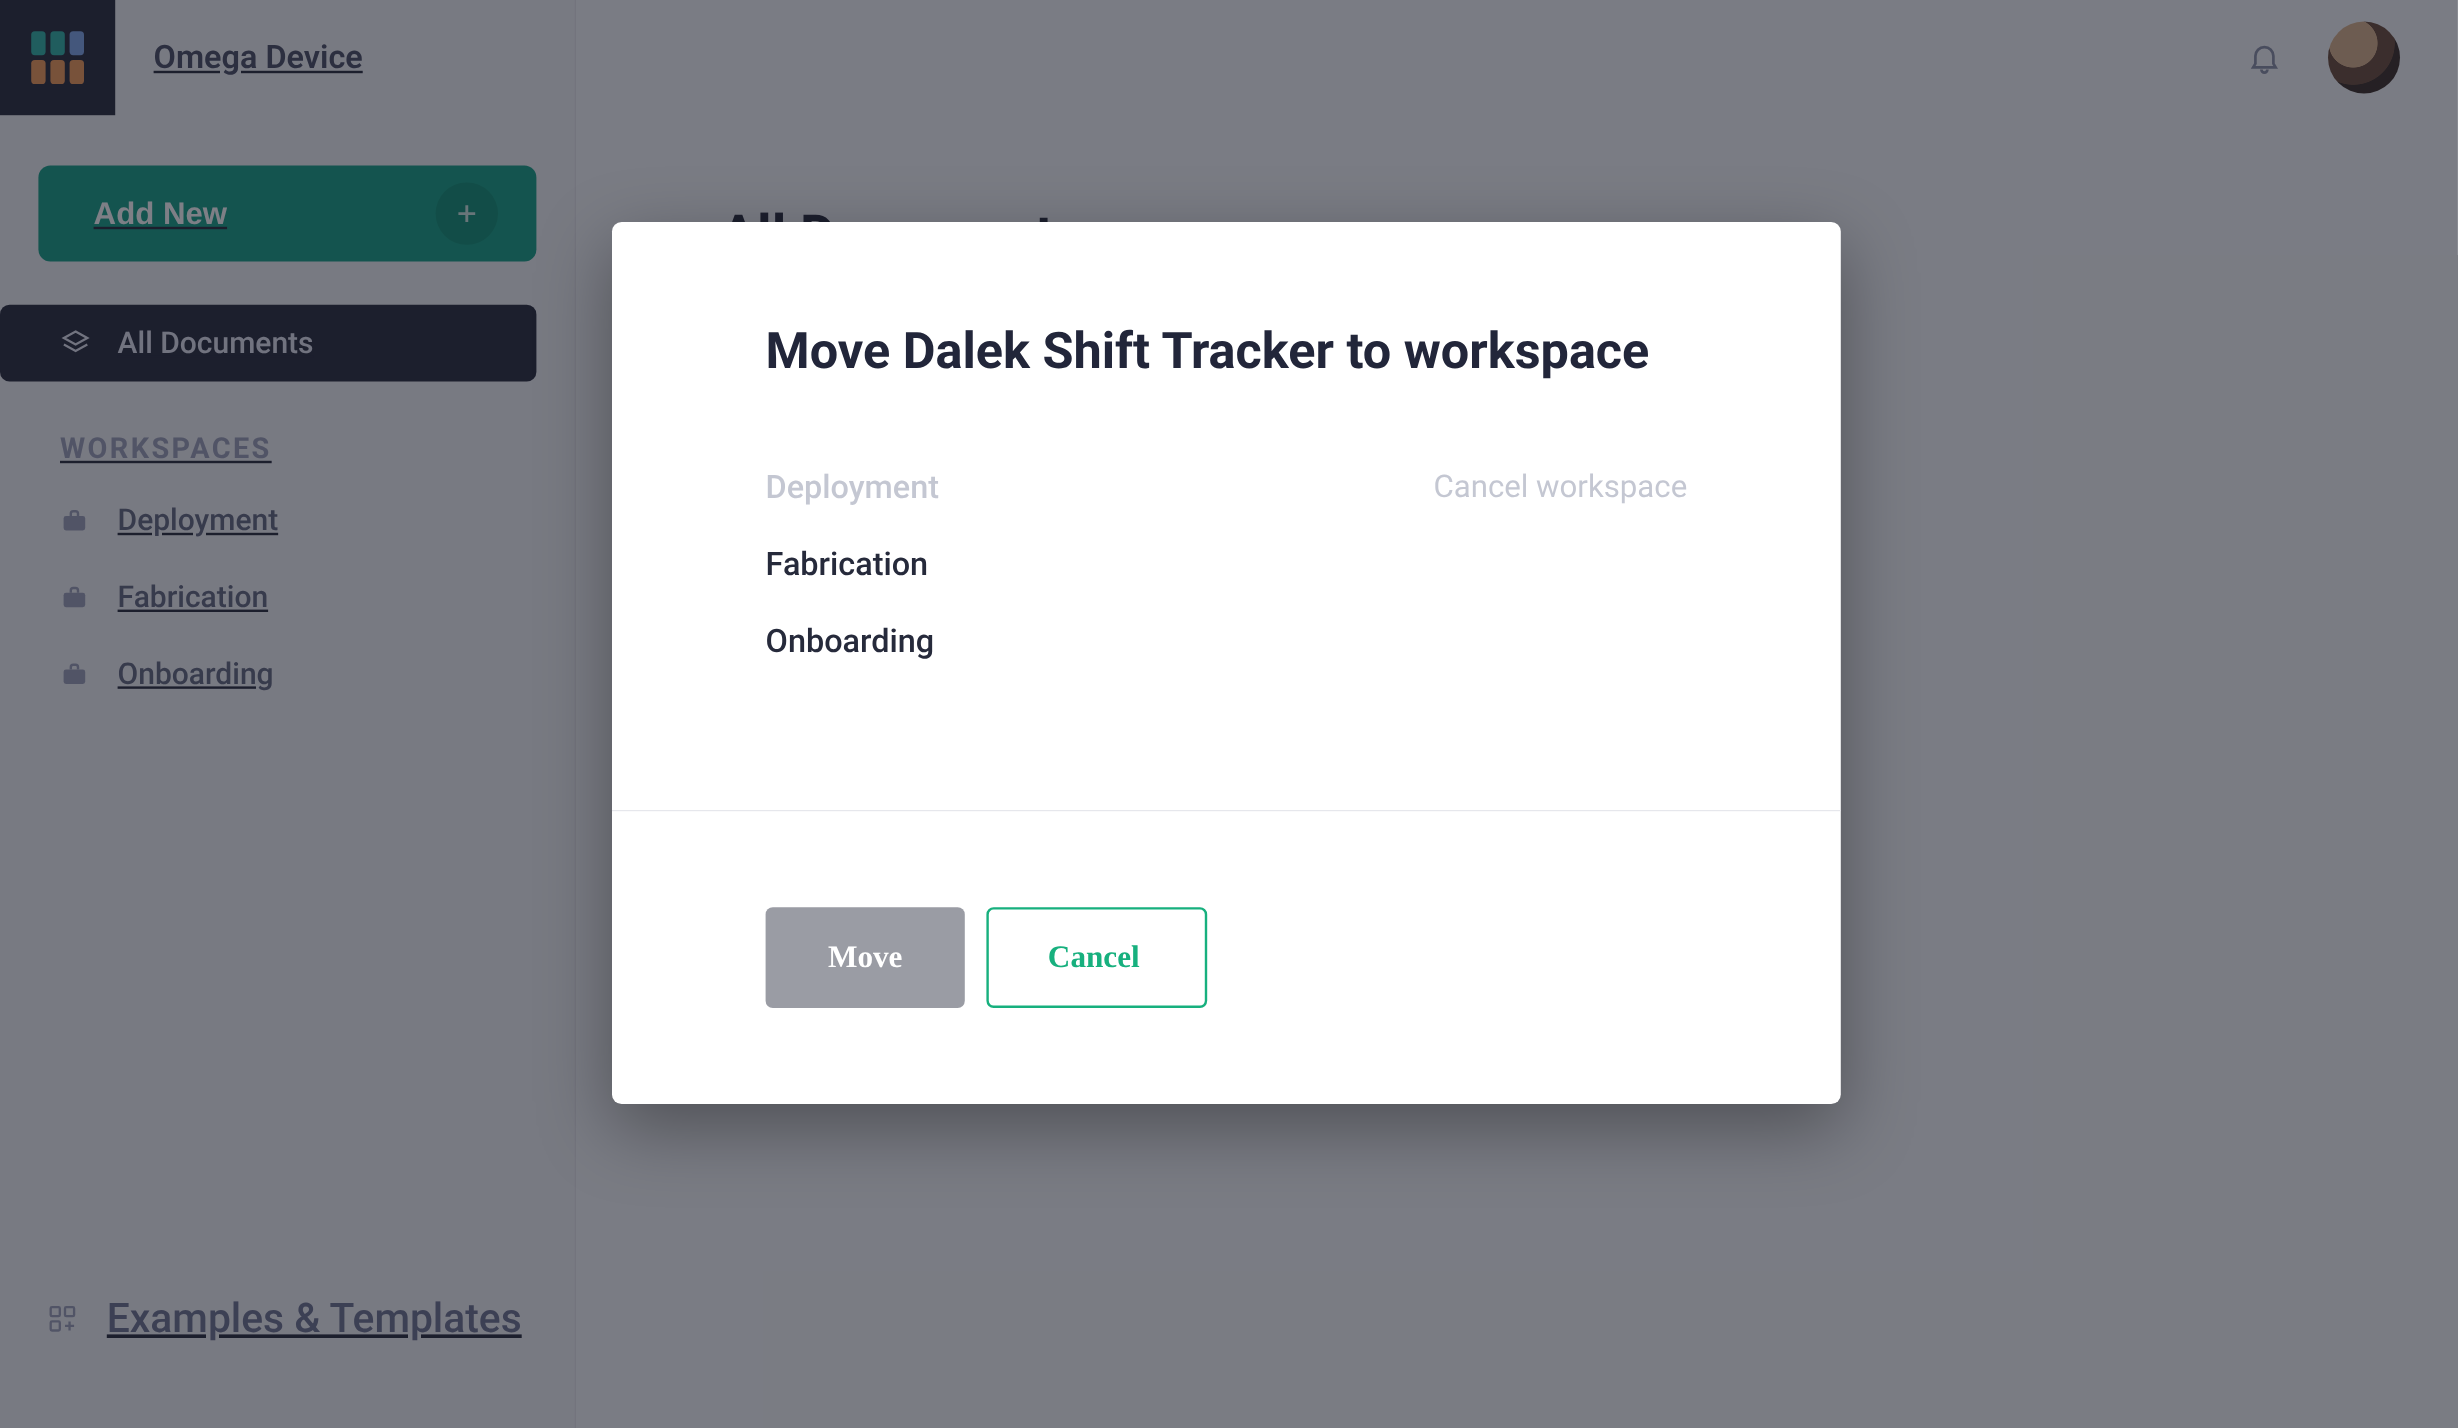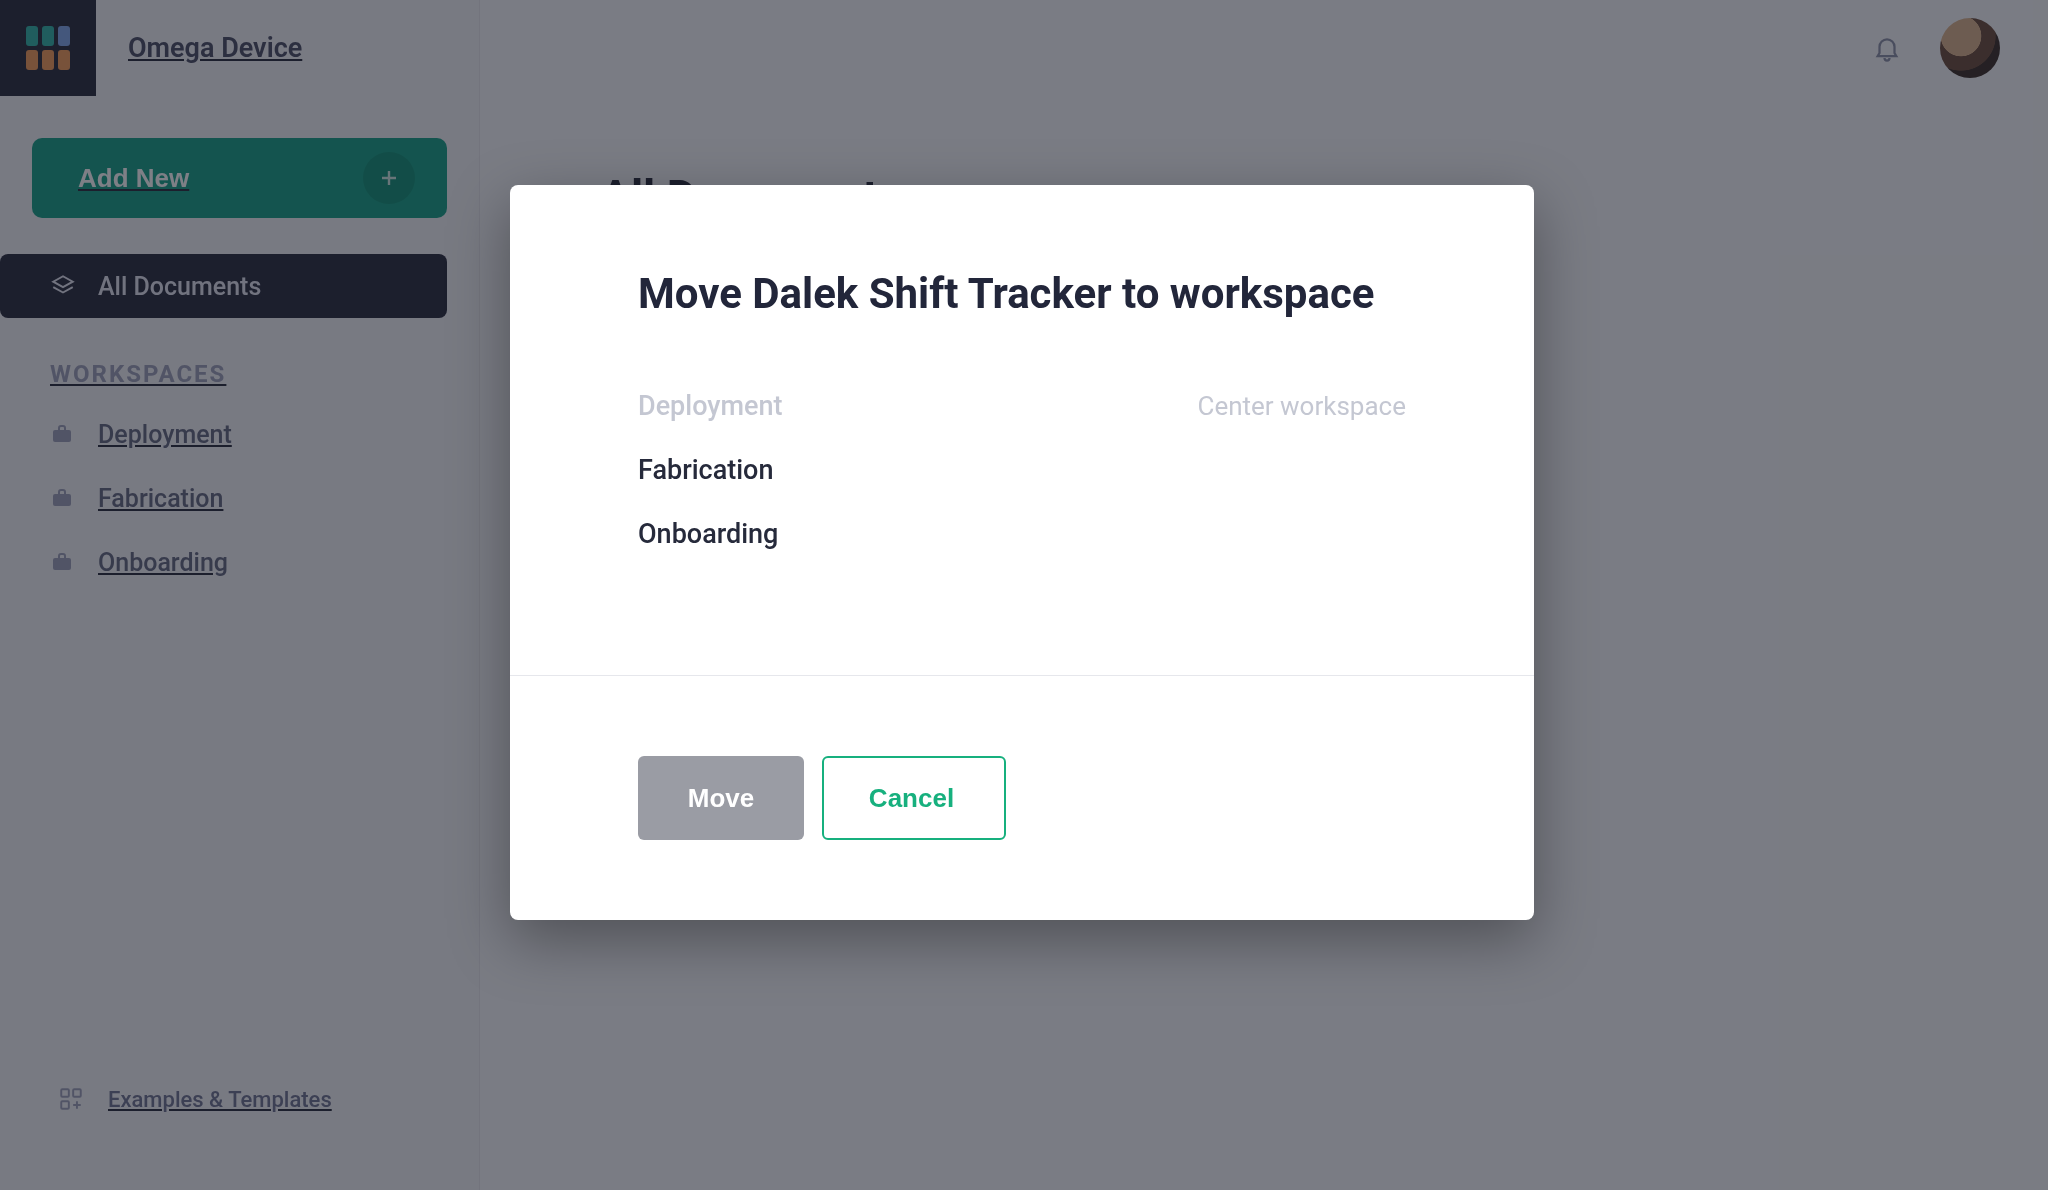--- a/index.html
+++ b/index.html
@@ -116,24 +116,24 @@
 
   .sidebar-footer {
     margin-top:auto;
     padding-bottom: 60px;
     display:flex; flex-direction:column; gap: 6px;
   }
   .footer-item {
     height: 62px;
     display:flex; align-items:center;
     gap: 24px;
-    padding-left: 58px;
+    padding-left: 39px;
     cursor:pointer;
     color:#6e7490;
-    font-size: 22px;
+    font-size: 34px;
     font-weight:500;
   }
   .footer-item .ico { width:26px; height:26px; }
 
   
   svg { display:block; }
 
   
   .main { flex:1; position:relative; }
   .topbar {
@@ -197,21 +197,21 @@
     padding: 80px 128px 80px 128px;
     display:flex; gap: 18px;
   }
   .btn {
     height: 84px;
     border-radius: 6px;
     font-size: 26px;
     font-weight: 600;
     cursor:pointer;
     padding: 0 48px;
-    display:flex; align-items:center; justify-content:center;
+    display:flex; align-items:center; justify-content:center;font-family:Liberation Serif, serif;
   }
   .btn-primary-disabled {
     background:#9a9ca4;
     color:#ffffff;
     border:none;
     min-width:166px;
   }
   .btn-outline {
     background:#ffffff;
     color:#17b07e;
@@ -323,21 +323,21 @@
 </div>
 
 <div class="scrim"></div>
 
 <div class="modal" role="dialog" aria-modal="true">
   <div class="modal-body">
     <h2 class="modal-title">Move Dalek Shift Tracker to workspace</h2>
 
     <div class="ws-row disabled">
       <span class="name">Deployment</span>
-      <span class="hint">Center workspace</span>
+      <span class="hint">Cancel workspace</span>
     </div>
     <div class="ws-row">
       <span class="name">Fabrication</span>
     </div>
     <div class="ws-row">
       <span class="name">Onboarding</span>
     </div>
   </div>
 
   <div class="modal-divider"></div>

